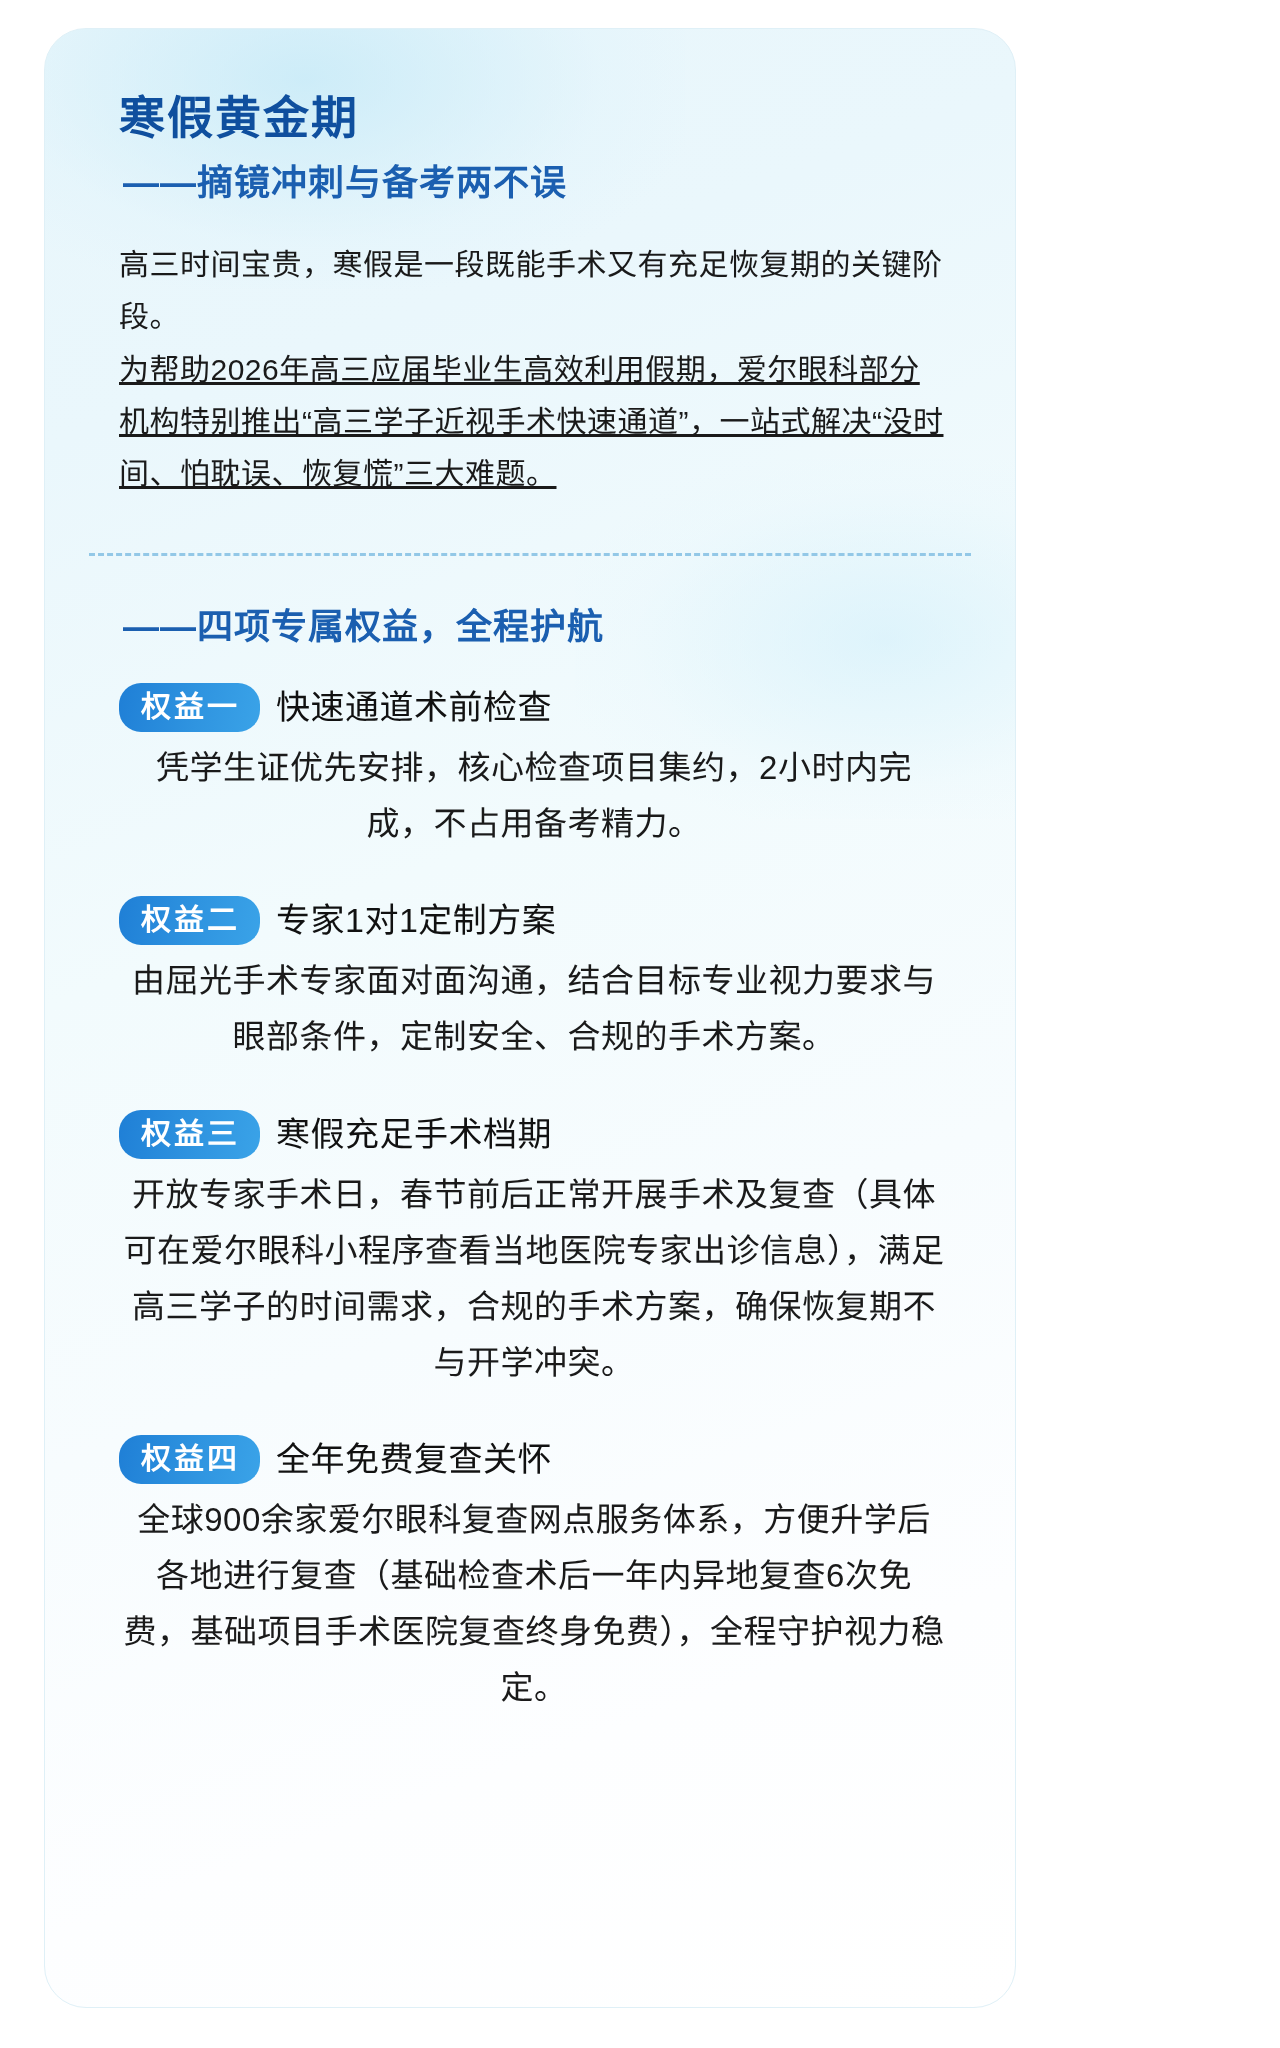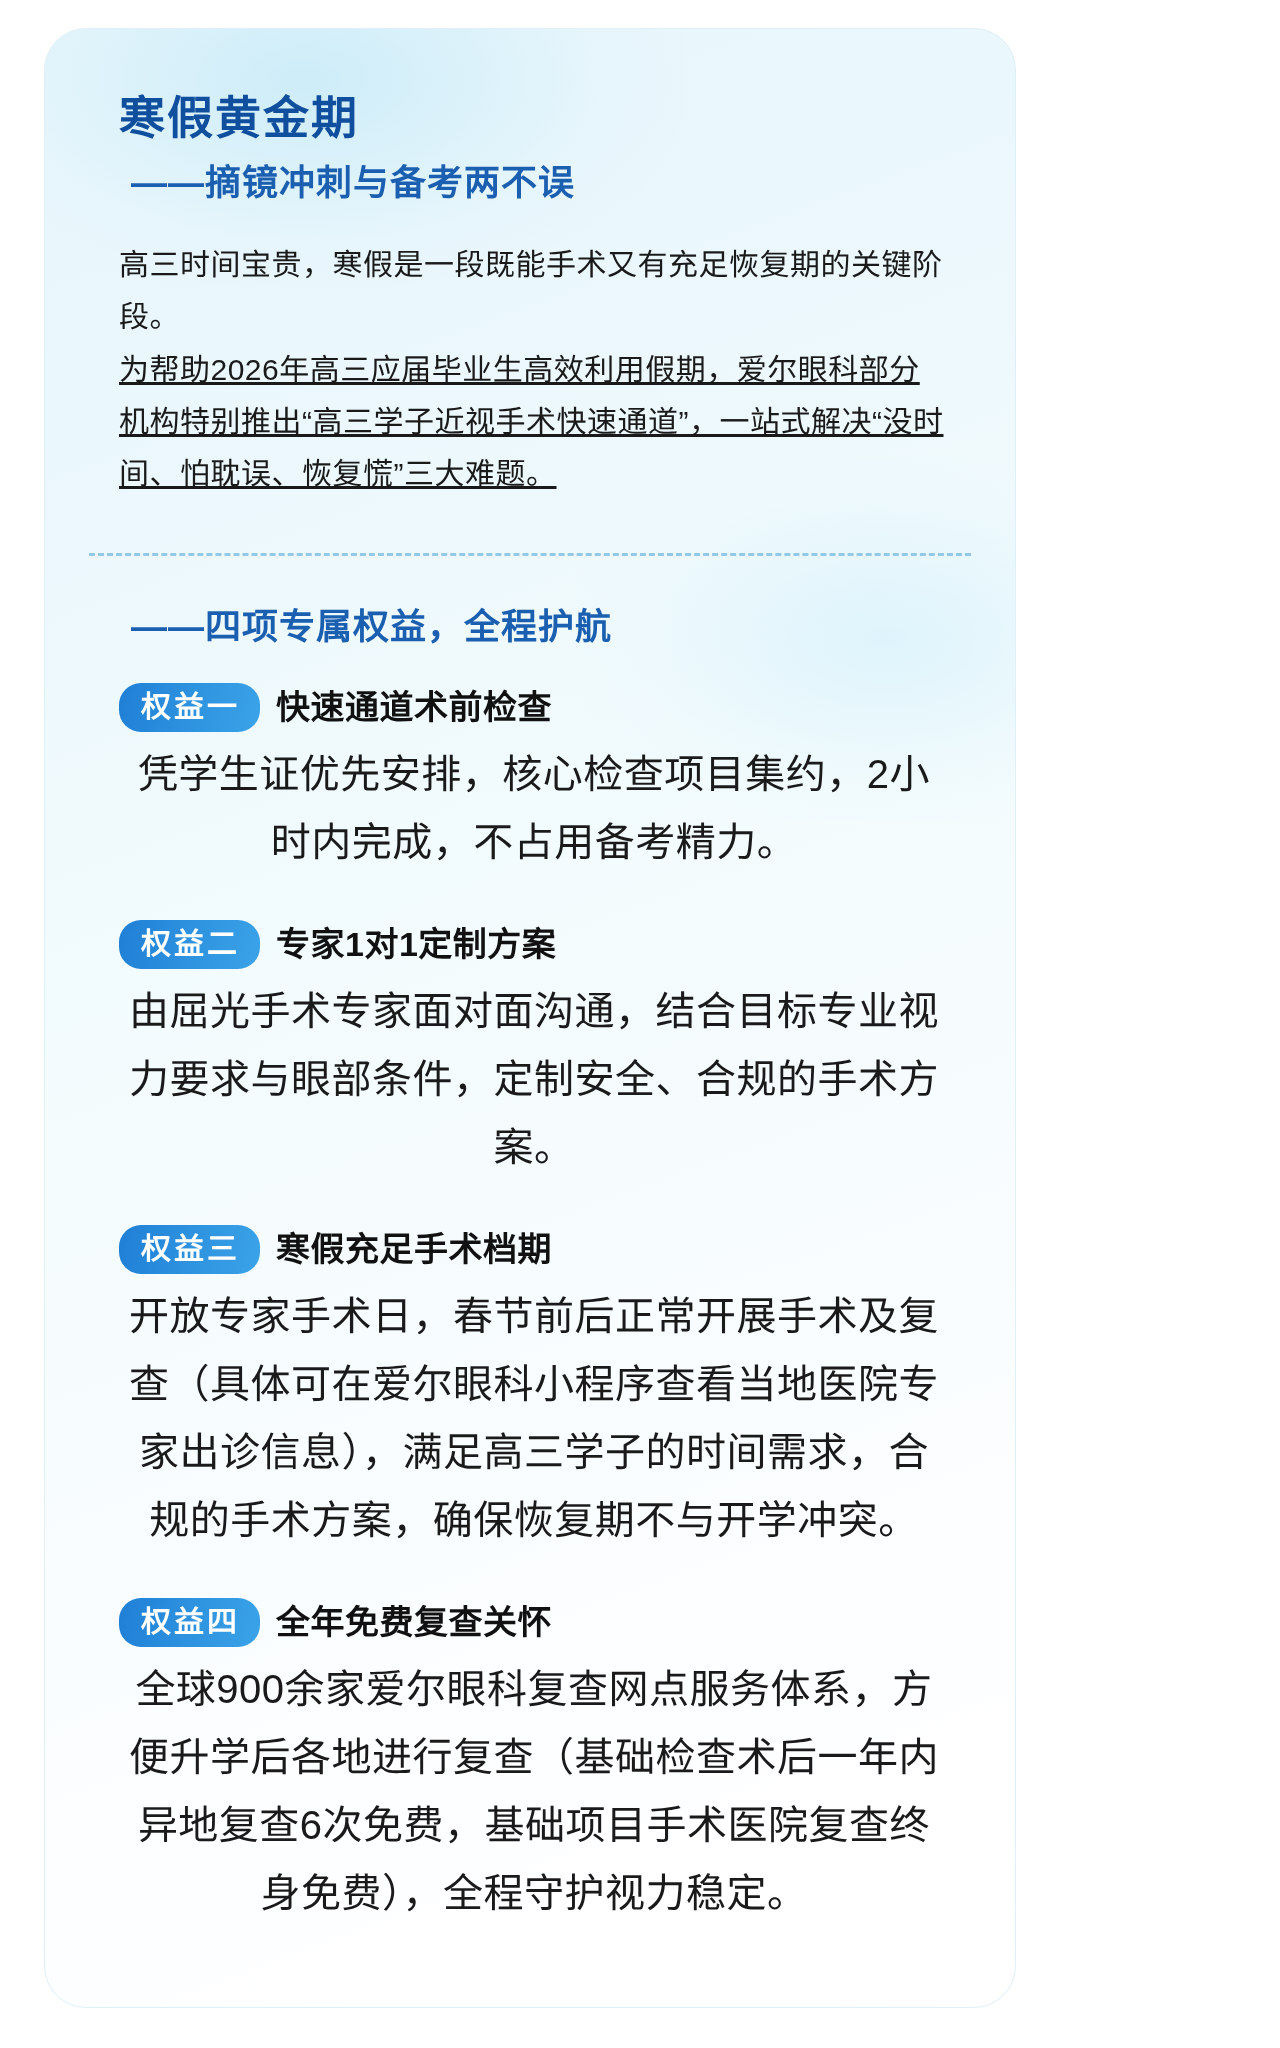--- a/index.html
+++ b/index.html
@@ -62,21 +62,21 @@
     letter-spacing: 2px;
     line-height: 1.2;
     margin: 0 0 14px 0;
   }
   .sec-sub {
     font-size: 36px;
     font-weight: bold;
     color: #1b5fb0;
     letter-spacing: 1px;
     line-height: 1.25;
-    margin: 0 0 34px 12px;
+    margin: 0 0 34px 4px;
   }
 
   .body-text {
     font-size: 30px;
     line-height: 1.72;
     color: #1a1a1a;
     letter-spacing: 0.5px;
     margin: 0;
   }
   .body-text + .body-text {
@@ -111,27 +111,27 @@
     font-size: 30px;
     font-weight: bold;
     letter-spacing: 3px;
     padding: 7px 20px 9px 22px;
     border-radius: 22px;
     line-height: 1.1;
     white-space: nowrap;
   }
   .benefit-title {
     font-size: 34px;
-    font-weight: bold;
+    font-weight: normal;
     color: #111111;
     letter-spacing: 0.5px;
     line-height: 1.2;
   }
   .benefit-body {
-    font-size: 40px;
+    font-size: 33px;
     line-height: 1.7;
     color: #1a1a1a;
     letter-spacing: 0.5px;
     margin: 0;
     padding-left: 4px;
   }
 
   .section-top { margin-bottom: 0; }
   .lead-block { margin-top: 6px; }
   .fast-title-wrap { margin-top: 8px; }

